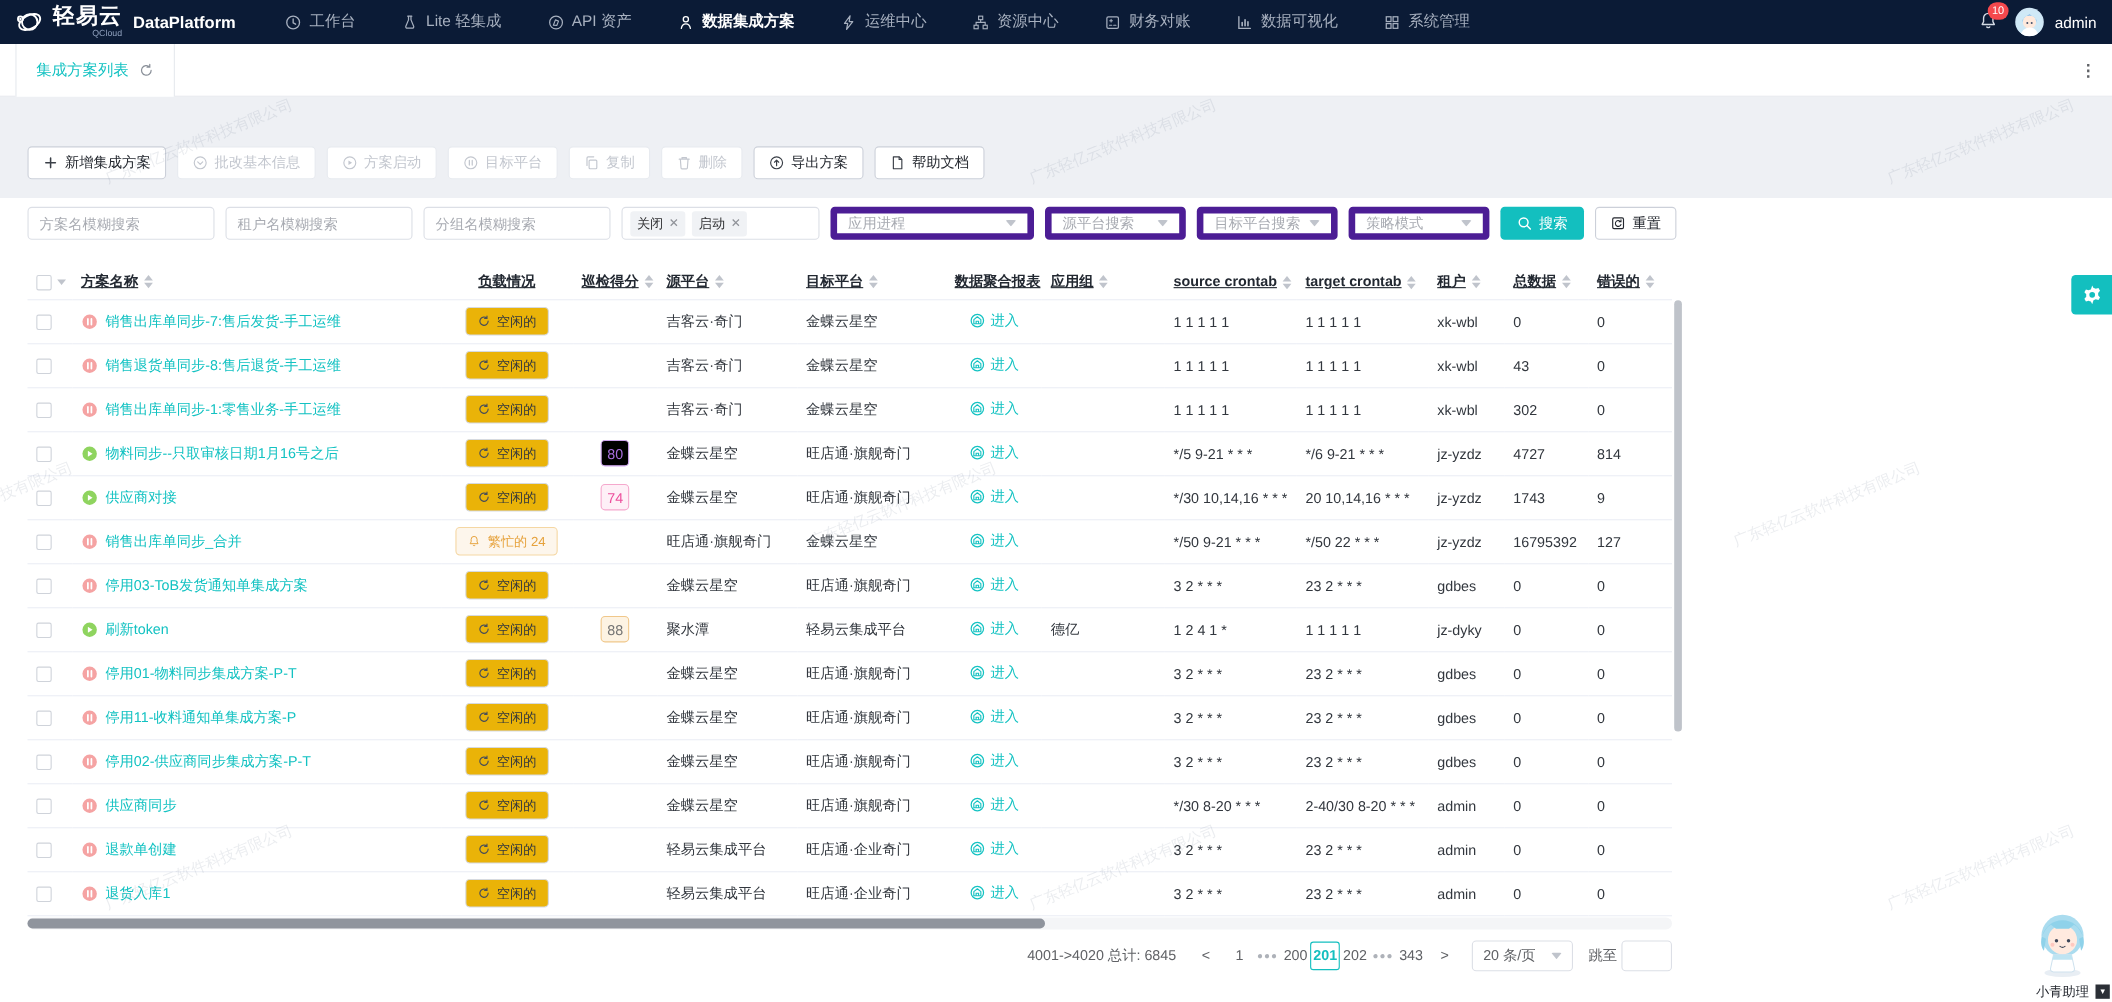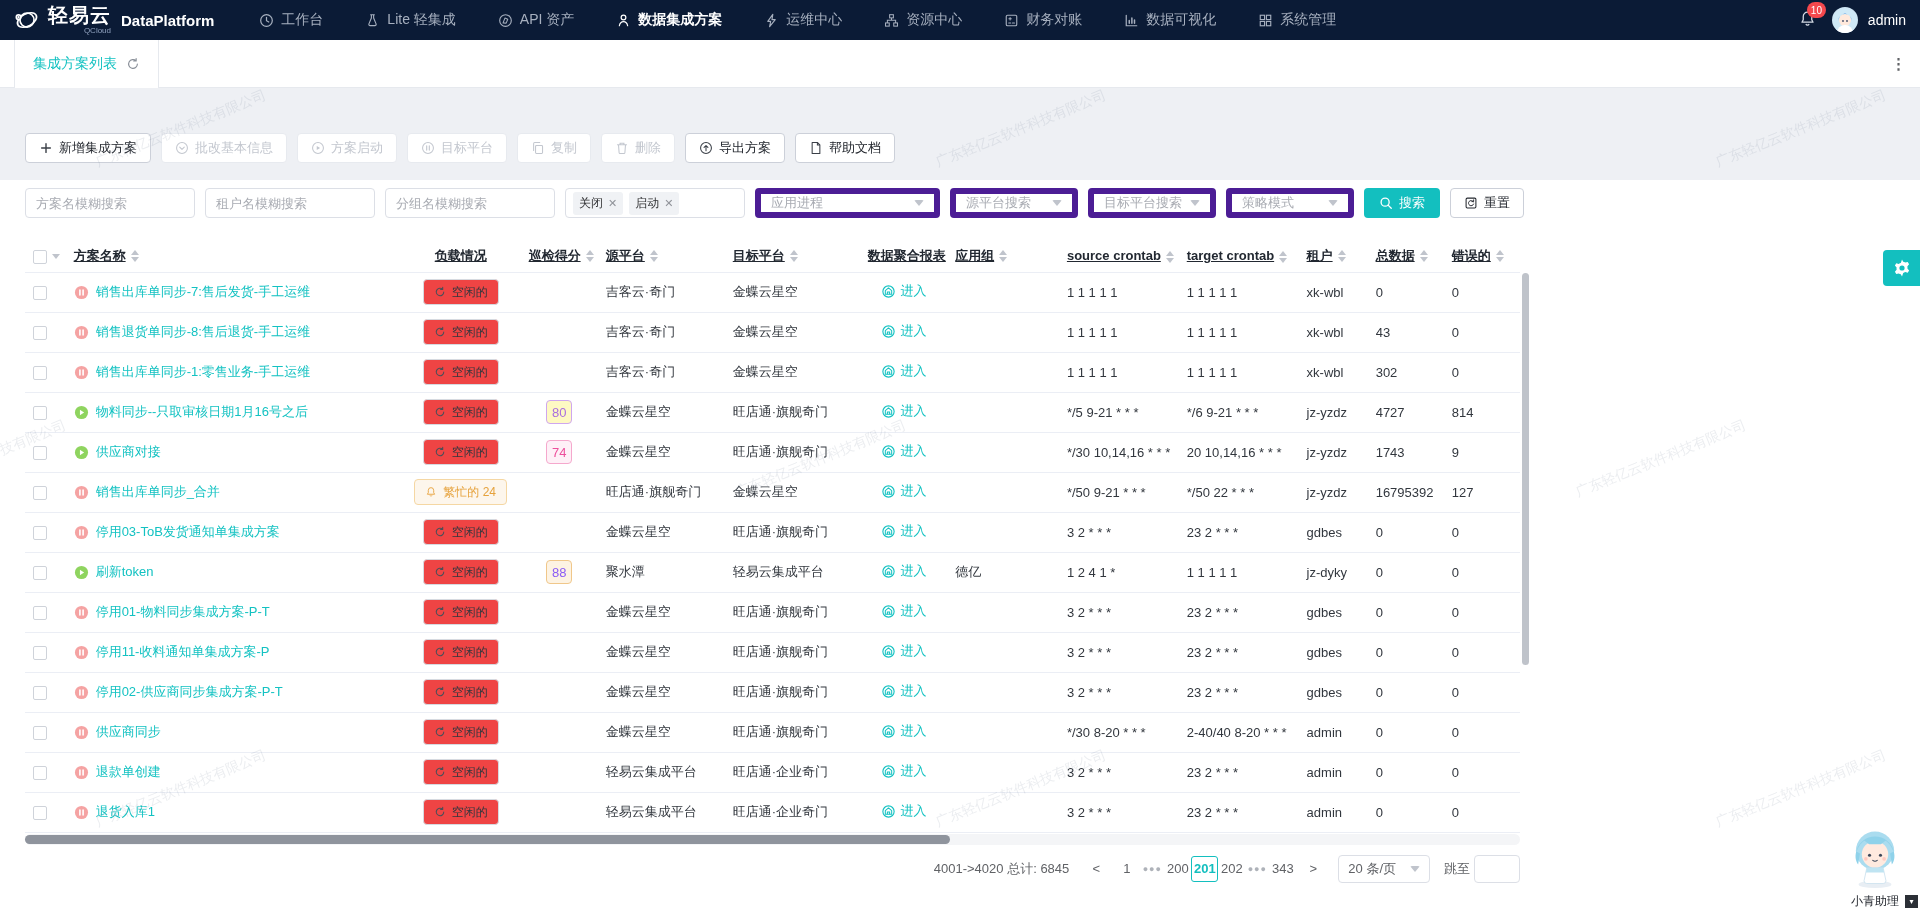--- a/index.html
+++ b/index.html
@@ -68,28 +68,28 @@
   th.c, td.c { text-align:center; }
   .sorters { display:inline-flex; flex-direction:column; gap:2px; margin-left:5px; vertical-align:middle;}
   .sorters i { width:0; height:0; border-left:4px solid transparent; border-right:4px solid transparent; display:block;}
   .sorters .up { border-bottom:5px solid #c0c4cc; }
   .sorters .dn { border-top:5px solid #c0c4cc; }
   .checkbox { width:14px; height:14px; border:1px solid #cfd3da; border-radius:2px; background:#fff; display:inline-block; vertical-align:middle; cursor:pointer;}
   .hdr-caret { width:0; height:0; border-left:4px solid transparent; border-right:4px solid transparent; border-top:5px solid #c0c4cc; display:inline-block; margin-left:5px; vertical-align:middle;}
   .name-cell { display:flex; align-items:center; gap:7px; }
   .name-cell .st svg { width:15px; height:15px; display:block;}
   .plan-link { color:#13c2c2; cursor:pointer; overflow:hidden; text-overflow:ellipsis; }
-  .load-btn { display:inline-flex; align-items:center; gap:6px; height:26px; padding:0 10px; border:1px solid #d6dae0; border-radius:4px; background:#ef4444; font-size:12px; color:#32373e; cursor:pointer;}
+  .load-btn { display:inline-flex; align-items:center; gap:6px; height:26px; padding:0 10px; border:1px solid #d6dae0; border-radius:4px; background:#eab308; font-size:12px; color:#32373e; cursor:pointer;}
   .load-btn .icon { color:#4a4f57;} .load-btn .icon svg{ width:12px; height:12px;}
   .load-btn.busy { background:#fdf6ec; border-color:#f5d7a3; color:#e6a23c;}
   .load-btn.busy .icon { color:#e6a23c; }
   .score { display:inline-flex; align-items:center; justify-content:center; min-width:26px; height:24px; border-radius:4px; border:1px solid; font-size:13px; cursor:default;}
-  .score.purple { color:#a96ee0; border-color:#cfa6ef; background:#fef9c3;}
+  .score.purple { color:#a96ee0; border-color:#cfa6ef; background:#000000;}
   .score.pink { color:#ed4f9c; border-color:#f5a8cd; background:#fef0f7;}
-  .score.orange { color:#8b5cf6; border-color:#f0c78a; background:#fdf3e3;}
+  .score.orange { color:#737373; border-color:#f0c78a; background:#fdf3e3;}
   .enter-link { color:#13c2c2; display:inline-flex; align-items:center; gap:5px; cursor:pointer; }
   .enter-link .icon { color:#13c2c2;} .enter-link .icon svg{width:15px;height:15px;}
 
   .h-scroll { width:1495px; height:11px; background:#f4f5f7; border-radius:6px; margin-top:1px; position:relative;}
   .h-thumb { position:absolute; left:0; top:1px; height:9px; width:925px; background:#8f949d; border-radius:5px; cursor:grab;}
   .v-scroll { position:absolute; right:-9px; top:33px; width:7px; height:558px; }
   .v-thumb { position:absolute; top:0; left:0; width:7px; height:392px; background:#bfc3ca; border-radius:4px; cursor:grab;}
 
   .gear-tab { position:absolute; top:70px; right:0; width:37px; height:36px; background:#13bfbf; border-radius:4px 0 0 4px; color:#fff; display:flex; align-items:center; justify-content:center; cursor:pointer; z-index:8;}
   .gear-tab svg { width:20px; height:20px; }
@@ -926,21 +926,21 @@
                     <svg viewBox="0 0 16 16">
                       <circle cx="8" cy="8" r="6" fill="none" stroke="currentColor" stroke-width="1.2"></circle>
                       <path d="M8 4.2 11.4 7v4H4.6V7z" fill="none" stroke="currentColor" stroke-width="1.1" stroke-linejoin="round"></path>
                       <path d="M6.8 11V8.6h2.4V11" fill="none" stroke="currentColor" stroke-width="1.1"></path>
                     </svg>
                   </span>
                   <span>进入</span>
                 </a></td>
  <td></td>
  <td>*/30 8-20 * * *</td>
- <td>2-40/40 8-20 * * *</td>
+ <td>2-40/30 8-20 * * *</td>
  <td>admin</td>
  <td>0</td>
  <td>0</td>
 </tr>
             <tr>
  <td><span class="checkbox"></span></td>
  <td>
                 <span class="name-cell">
                   <span class="st">
                     <svg viewBox="0 0 16 16">

